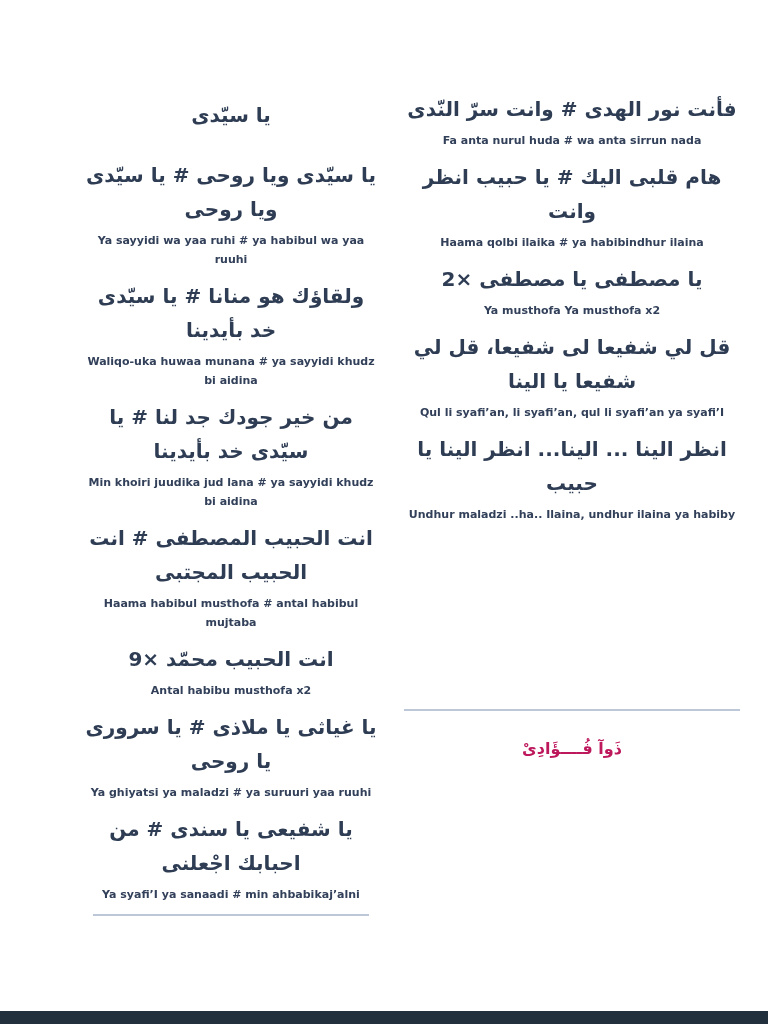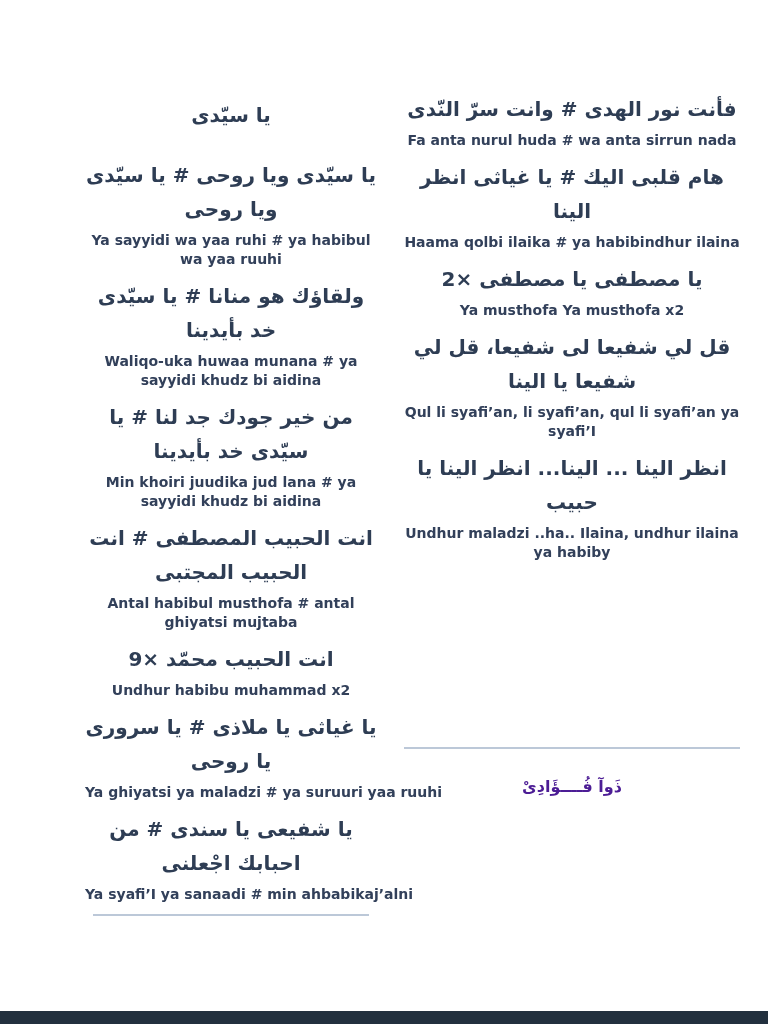--- a/index.html
+++ b/index.html
@@ -17,39 +17,39 @@
   .ar{
     direction:rtl;
     font-weight:bold;
     font-size:20px;
     line-height:34px;
     margin:0 0 5px 0;
     color:#2e3d54;
   }
   .latin{
     font-weight:bold;
-    font-size:14px;
+    font-size:11px;
     line-height:19px;
     margin:0 0 10px 0;
     color:#32405a;
   }
   .title{margin-bottom:26px;}
   .nw{white-space:nowrap;}
   .divider{
     border:none;
     border-top:2px solid #bcc8d8;
     height:0;
   }
   .left-divider{margin:8px 8px 0 8px;}
   .right-divider{margin:185px 0 0 0;}
   .callig{
     direction:rtl;
     font-size:16px;
     font-weight:bold;
-    color:#4c1d95;
+    color:#be185d;
     margin-top:28px;
     letter-spacing:1px;
   }
   .bottom-bar{
     position:absolute;
     left:0;bottom:0;
     width:768px;height:13px;
     background:#22303e;
   }
 </style>
@@ -64,39 +64,39 @@
     <p class="ar" dir="rtl">يا سيّدى ويا روحى # يا سيّدى ويا روحى</p>
     <p class="latin">Ya sayyidi wa yaa ruhi # ya habibul wa yaa ruuhi</p>
 
     <p class="ar" dir="rtl">ولقاؤك هو منانا # يا سيّدى خد بأيدينا</p>
     <p class="latin">Waliqo-uka huwaa munana # ya sayyidi khudz bi aidina</p>
 
     <p class="ar" dir="rtl">من خير جودك جد لنا # يا سيّدى خد بأيدينا</p>
     <p class="latin">Min khoiri juudika jud lana # ya sayyidi khudz bi aidina</p>
 
     <p class="ar" dir="rtl">انت الحبيب المصطفى # انت الحبيب المجتبى</p>
-    <p class="latin">Antal habibul musthofa # antal ghiyatsi mujtaba</p>
+    <p class="latin">Haama habibul musthofa # antal habibul mujtaba</p>
 
     <p class="ar" dir="rtl">انت الحبيب محمّد ×9</p>
-    <p class="latin">Undhur habibu muhammad x2</p>
+    <p class="latin">Antal habibu musthofa x2</p>
 
     <p class="ar" dir="rtl">يا غياثى يا ملاذى # يا سرورى يا روحى</p>
     <p class="latin nw">Ya ghiyatsi ya maladzi # ya suruuri yaa ruuhi</p>
 
     <p class="ar" dir="rtl">يا شفيعى يا سندى # من احبابك اجْعلنى</p>
     <p class="latin nw">Ya syafi’I ya sanaadi # min ahbabikaj’alni</p>
 
     <hr class="divider left-divider">
   </div>
 
   <div class="col col-right">
     <p class="ar" dir="rtl">فأنت نور الهدى # وانت سرّ النّدى</p>
     <p class="latin nw">Fa anta nurul huda # wa anta sirrun nada</p>
 
-    <p class="ar" dir="rtl">هام قلبى اليك # يا غياثى انظر الينا</p>
+    <p class="ar" dir="rtl">هام قلبى اليك # يا حبيب انظر وانت</p>
     <p class="latin nw">Haama qolbi ilaika # ya habibindhur ilaina</p>
 
     <p class="ar" dir="rtl">يا مصطفى يا مصطفى ×2</p>
     <p class="latin">Ya musthofa Ya musthofa x2</p>
 
     <p class="ar" dir="rtl">قل لي شفيعا لى شفيعا، قل لي شفيعا يا الينا</p>
     <p class="latin">Qul li syafi’an, li syafi’an, qul li syafi’an ya syafi’I</p>
 
     <p class="ar" dir="rtl">انظر الينا ... الينا... انظر الينا يا حبيب</p>
     <p class="latin">Undhur maladzi ..ha.. Ilaina, undhur ilaina ya habiby</p>

